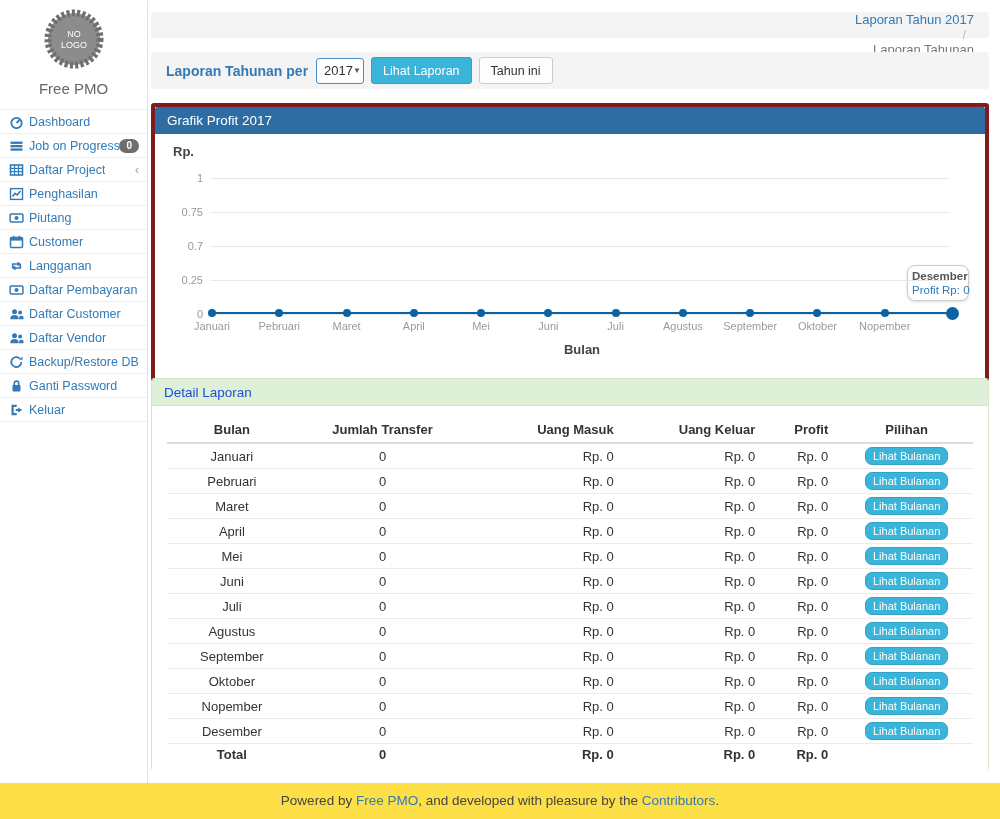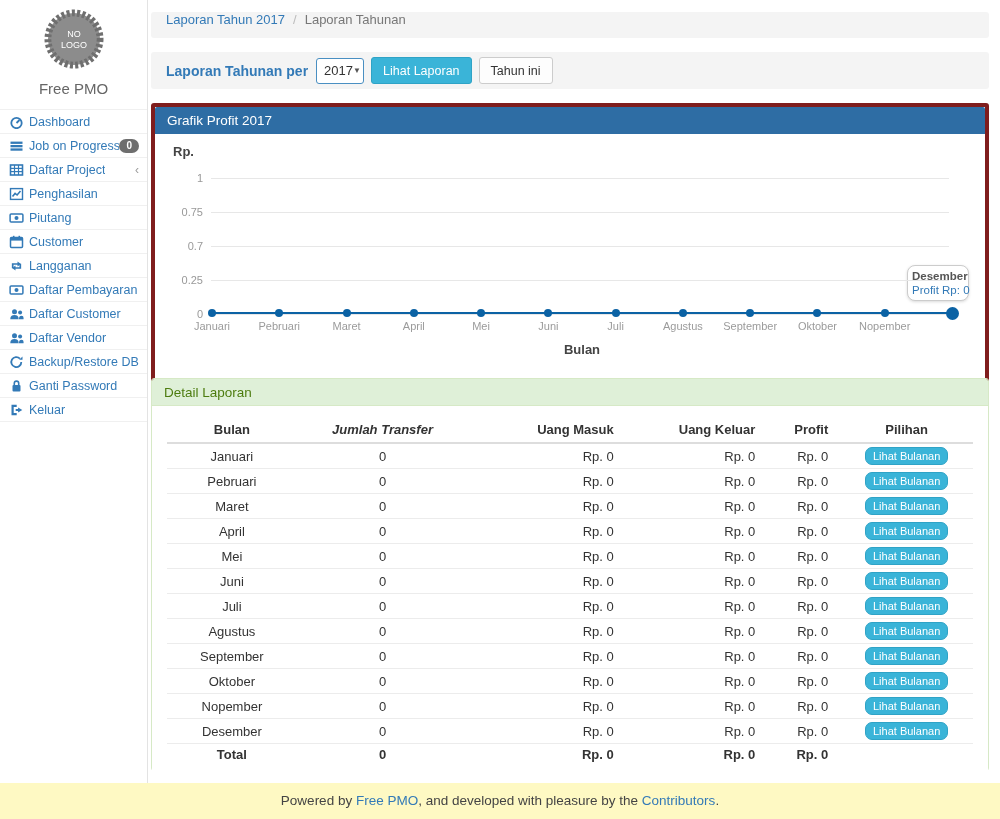--- a/index.html
+++ b/index.html
@@ -17,21 +17,21 @@
     border-bottom:1px solid #f0f0f0;color:#337ab7;font-size:12.5px;cursor:pointer;}
   .nav-item .ic{width:15px;height:14px;margin-right:5px;flex:0 0 15px;color:#337ab7;}
   .nav-item .lbl{white-space:nowrap;overflow:hidden;}
   .badge{margin-left:auto;background:#6e6e6e;color:#fff;font-size:10px;font-weight:bold;
     border-radius:9px;padding:2px 7px;line-height:10px;}
   .chev{margin-left:auto;color:#9a9a9a;font-size:12px;}
 
   
   .content{position:absolute;left:149px;top:0;right:0;height:783px;background:#fff;}
   .breadcrumb{position:absolute;left:2px;right:11px;top:12px;height:26px;background:#f4f4f4;
-    border-radius:3px;display:flex;align-items:flex-start;padding:0 15px;font-size:13px;}
+    border-radius:3px;display:flex;align-items:flex-end;padding:0 15px;font-size:13px;flex-direction:column;}
   .breadcrumb a{color:#337ab7;}
   .breadcrumb .sep{color:#bbb;margin:0 8px;}
   .breadcrumb .cur{color:#777;}
 
   .filterbar{position:absolute;left:2px;right:11px;top:52px;height:37px;background:#f4f4f4;
     border-radius:3px;display:flex;align-items:center;padding:0 15px;}
   .filterbar .flabel{color:#337ab7;font-weight:bold;font-size:14px;margin-right:8px;text-align:right;}
   .fselect{width:48px;height:26px;background:#fff;border:1px solid #4a8fc2;border-radius:3px;
     display:flex;align-items:center;justify-content:space-between;padding:0 5px 0 7px;
     font-size:13px;color:#333;cursor:pointer;}
@@ -57,35 +57,35 @@
     white-space:nowrap;}
   .xaxis-title{position:absolute;top:208px;font-size:13px;font-weight:bold;color:#444;
     transform:translateX(-50%);}
   .tooltip{position:absolute;left:752px;top:131px;width:62px;background:#fff;border:1px solid #ccc;
     border-radius:8px;box-shadow:0 1px 3px rgba(0,0,0,.15);padding:4px 4px;text-align:center;}
   .tooltip .tmon{font-size:11.5px;font-weight:bold;color:#555;}
   .tooltip .tval{font-size:11.5px;color:#337ab7;margin-top:2px;white-space:nowrap;}
 
   
   .panel-table{top:378px;height:393px;border:1px solid #d6e9c6;}
-  .panel-table .phead{height:27px;background:#dff0d8;color:#4d7c0f;font-size:13.5px;
+  .panel-table .phead{height:27px;background:#dff0d8;color:#1d4ed8;font-size:13.5px;
     display:flex;align-items:center;padding:0 12px;border-radius:2px 2px 0 0;
     border-bottom:1px solid #d6e9c6;}
   .tbody-wrap{padding:11px 15px 0 15px;background:#fff;height:365px;overflow:hidden;}
   table.rpt{width:100%;border-collapse:collapse;font-size:13px;color:#333;}
   table.rpt th{font-weight:bold;padding:5px 12px;border-bottom:2px solid #ddd;}
   table.rpt td{padding:3px 12px;border-bottom:1px solid #ececec;height:21px;}
   table.rpt tr.total td{font-weight:bold;border-bottom:none;}
   .c-center{text-align:center;}
   .c-right{text-align:right;}
   .btn-xs{background:#3ab4d8;border:1px solid #2fa3c6;color:#fff;font-size:11px;
     border-radius:7px;padding:2px 7px;display:inline-block;cursor:pointer;line-height:12px;}
 
   
-  .footer{position:absolute;left:0;right:0;top:783px;height:36px;background:#fef9c3;
+  .footer{position:absolute;left:0;right:0;top:783px;height:36px;background:#fde047;
     text-align:center;font-size:13.5px;color:#444;padding-top:10px;}
   .footer a{color:#337ab7;}
 </style>
 </head>
 <body>
 
 <aside class="sidebar">
   <div class="logo-wrap">
     <svg width="62" height="62" viewBox="0 0 62 62">
       <circle cx="31" cy="31" r="26" fill="#8c8c8c" stroke="#6f6f6f" stroke-width="7" stroke-dasharray="3 2.2"></circle>
@@ -268,21 +268,21 @@
       </div>
   </section>
 
   <section class="panel panel-table">
     <div class="phead">Detail Laporan</div>
     <div class="tbody-wrap">
       <table class="rpt">
         <thead>
             <tr id="rpt-head">
               <th class="c-center" style="width: 130px;">Bulan</th>
-              <th class="c-center" style="width: 172px; font-style: italic;">Jumlah Transfer</th>
+              <th class="c-center" style="width: 172px;">Jumlah Transfer</th>
               <th class="c-right" style="width: 158px;">Uang Masuk</th>
               <th class="c-right" style="width: 142px;">Uang Keluar</th>
               <th class="c-right" style="width: 73px;">Profit</th>
               <th class="c-center" style="width: 133px;">Pilihan</th>
             </tr>
           </thead>
         <tbody id="rpt-body">
             <tr>
               <td class="c-center">Januari</td>
               <td class="c-center">0</td>

